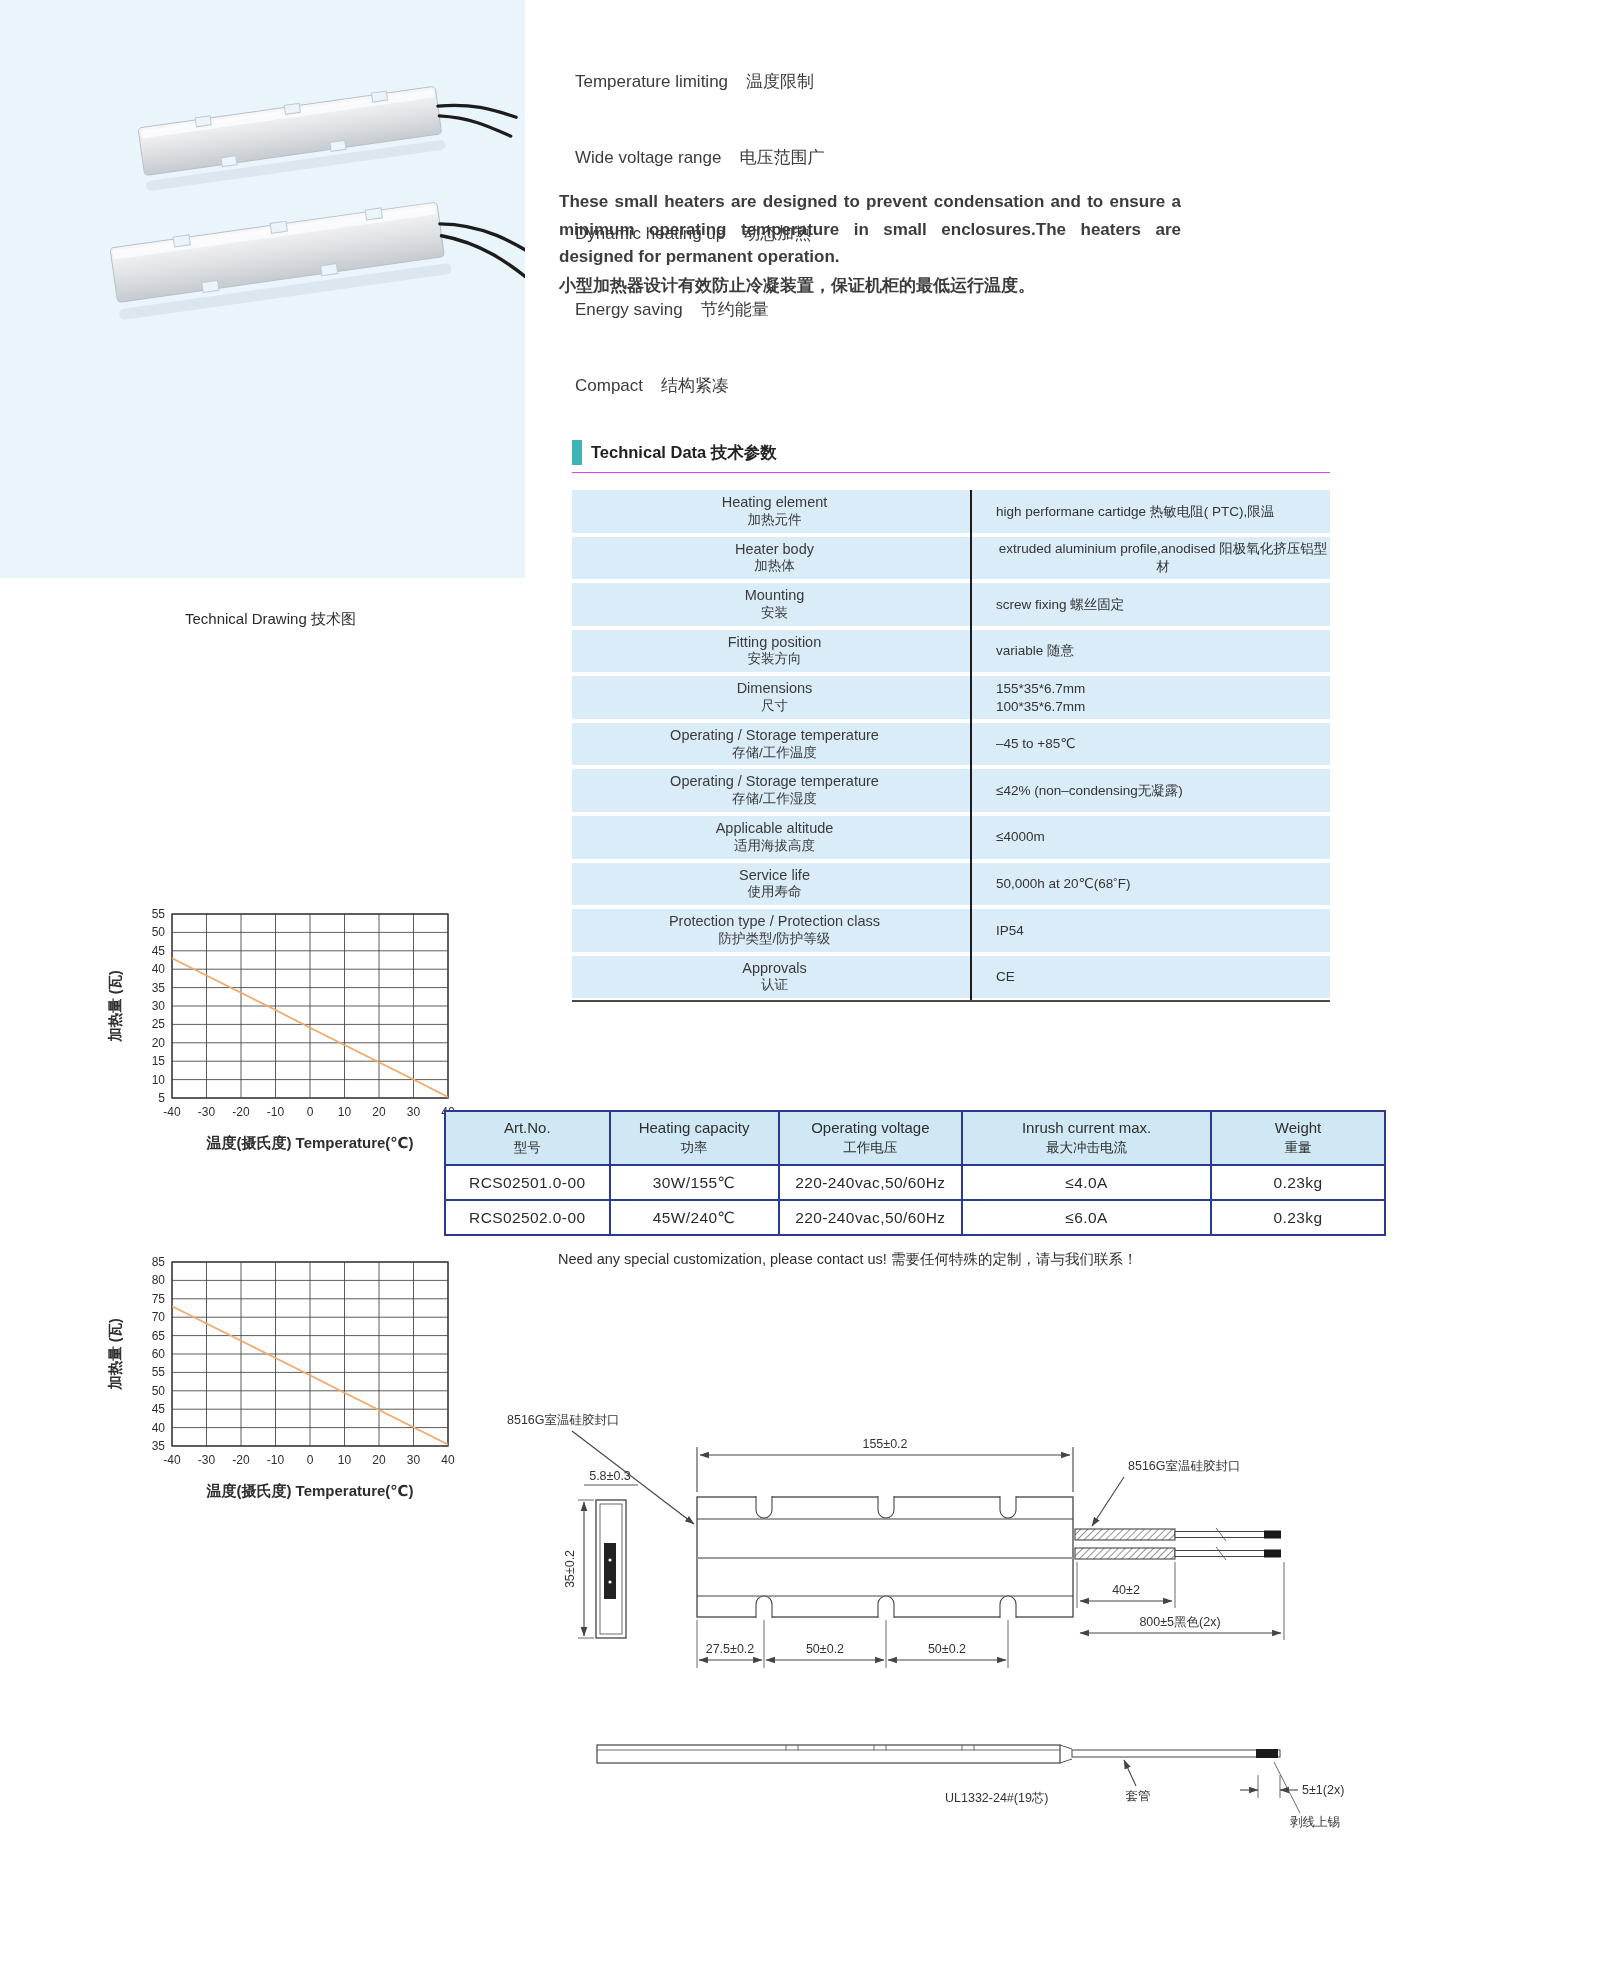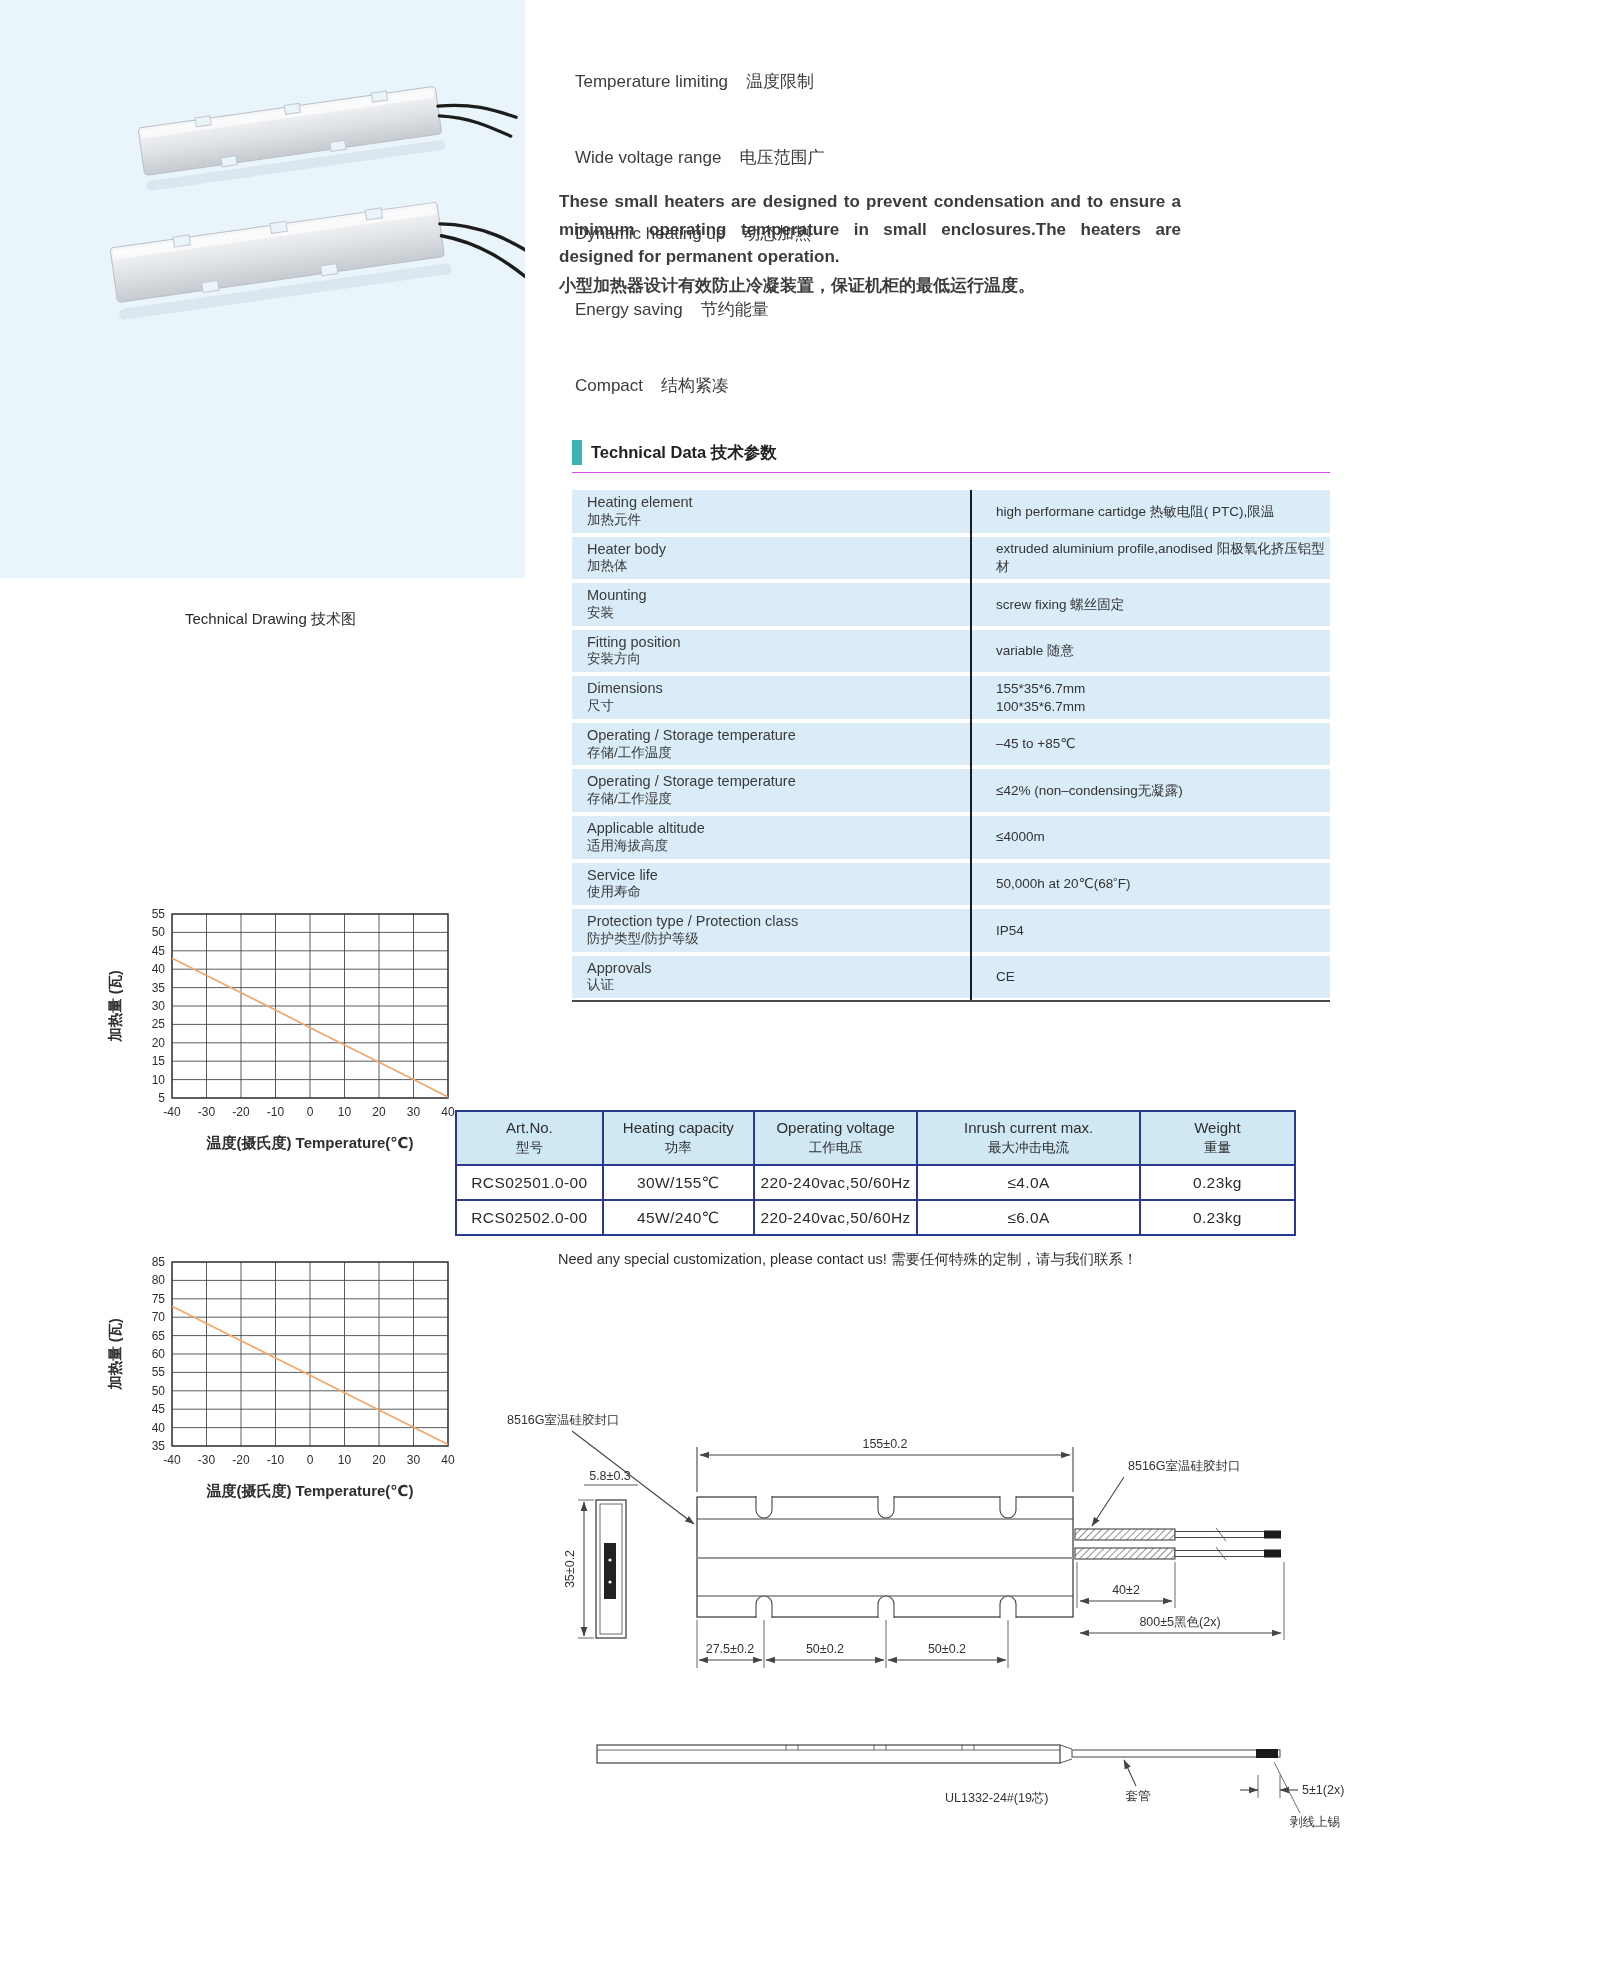--- a/index.html
+++ b/index.html
@@ -18,34 +18,34 @@
   .desc-en{text-align:justify;line-height:27.5px;}
   .desc-zh{line-height:27.5px;margin-top:1px;}
 
   .tech-drawing-label{position:absolute;left:185px;top:610px;font-size:15px;color:#2b2b2b;}
 
   
   .tech{position:absolute;left:572px;top:440px;width:758px;}
   .tech-head{display:flex;align-items:center;gap:9px;border-bottom:1px solid #d946ef;padding-bottom:7px;}
   .tech-accent{width:10px;height:25px;background:#3cb4b6;}
   .tech-title{font-size:16.5px;font-weight:700;color:#222;}
-  .tech-rows{position:relative;margin-top:17px;border-bottom:2px solid #4a4a4a;padding-bottom:2px;}
+  .tech-rows{position:relative;margin-top:17px;border-bottom:2px solid #4a4a4a;padding-bottom:2px;text-align:center;}
   .tech-rows .vdiv{position:absolute;left:398px;top:0;bottom:0;width:2px;background:#1c1c1c;}
   .trow{display:flex;margin-top:4px;min-height:41px;}
   .tlabel{width:398px;background:#d9ecf8;padding:4px 8px 4px 15px;box-sizing:border-box;}
   .ten{font-size:14.5px;line-height:1.22;color:#3a3a3a;}
   .tzh{font-size:13.5px;line-height:1.25;color:#3a3a3a;}
   .tvalue{flex:1;background:#d9ecf8;display:flex;align-items:center;padding-left:26px;
           font-size:13.5px;line-height:1.3;color:#333;white-space:pre-line;}
 
   
   .chart{position:absolute;width:380px;height:300px;}
 
   
-  .ptable{position:absolute;left:455px;top:1110px;width:841px;border-collapse:collapse;
+  .ptable{position:absolute;left:444px;top:1110px;width:942px;border-collapse:collapse;
           table-layout:fixed;padding-left:24px;}
   .ptable th,.ptable td{border:2px solid #2b3990;text-align:center;vertical-align:middle;padding:0;}
   .ptable th{background:#cfe8f4;height:52px;font-weight:400;}
   .pth-en{font-size:15px;color:#2e2e2e;}
   .pth-zh{font-size:13.5px;font-weight:400;color:#2e2e2e;margin-top:3px;}
   .ptable td{height:33px;font-size:15.5px;letter-spacing:.4px;color:#2b2b2b;background:#ffffff;}
 
   .note{position:absolute;left:558px;top:1250px;font-size:14.5px;color:#2f2f2f;}
 
   .drawing{position:absolute;left:480px;top:1398px;}

